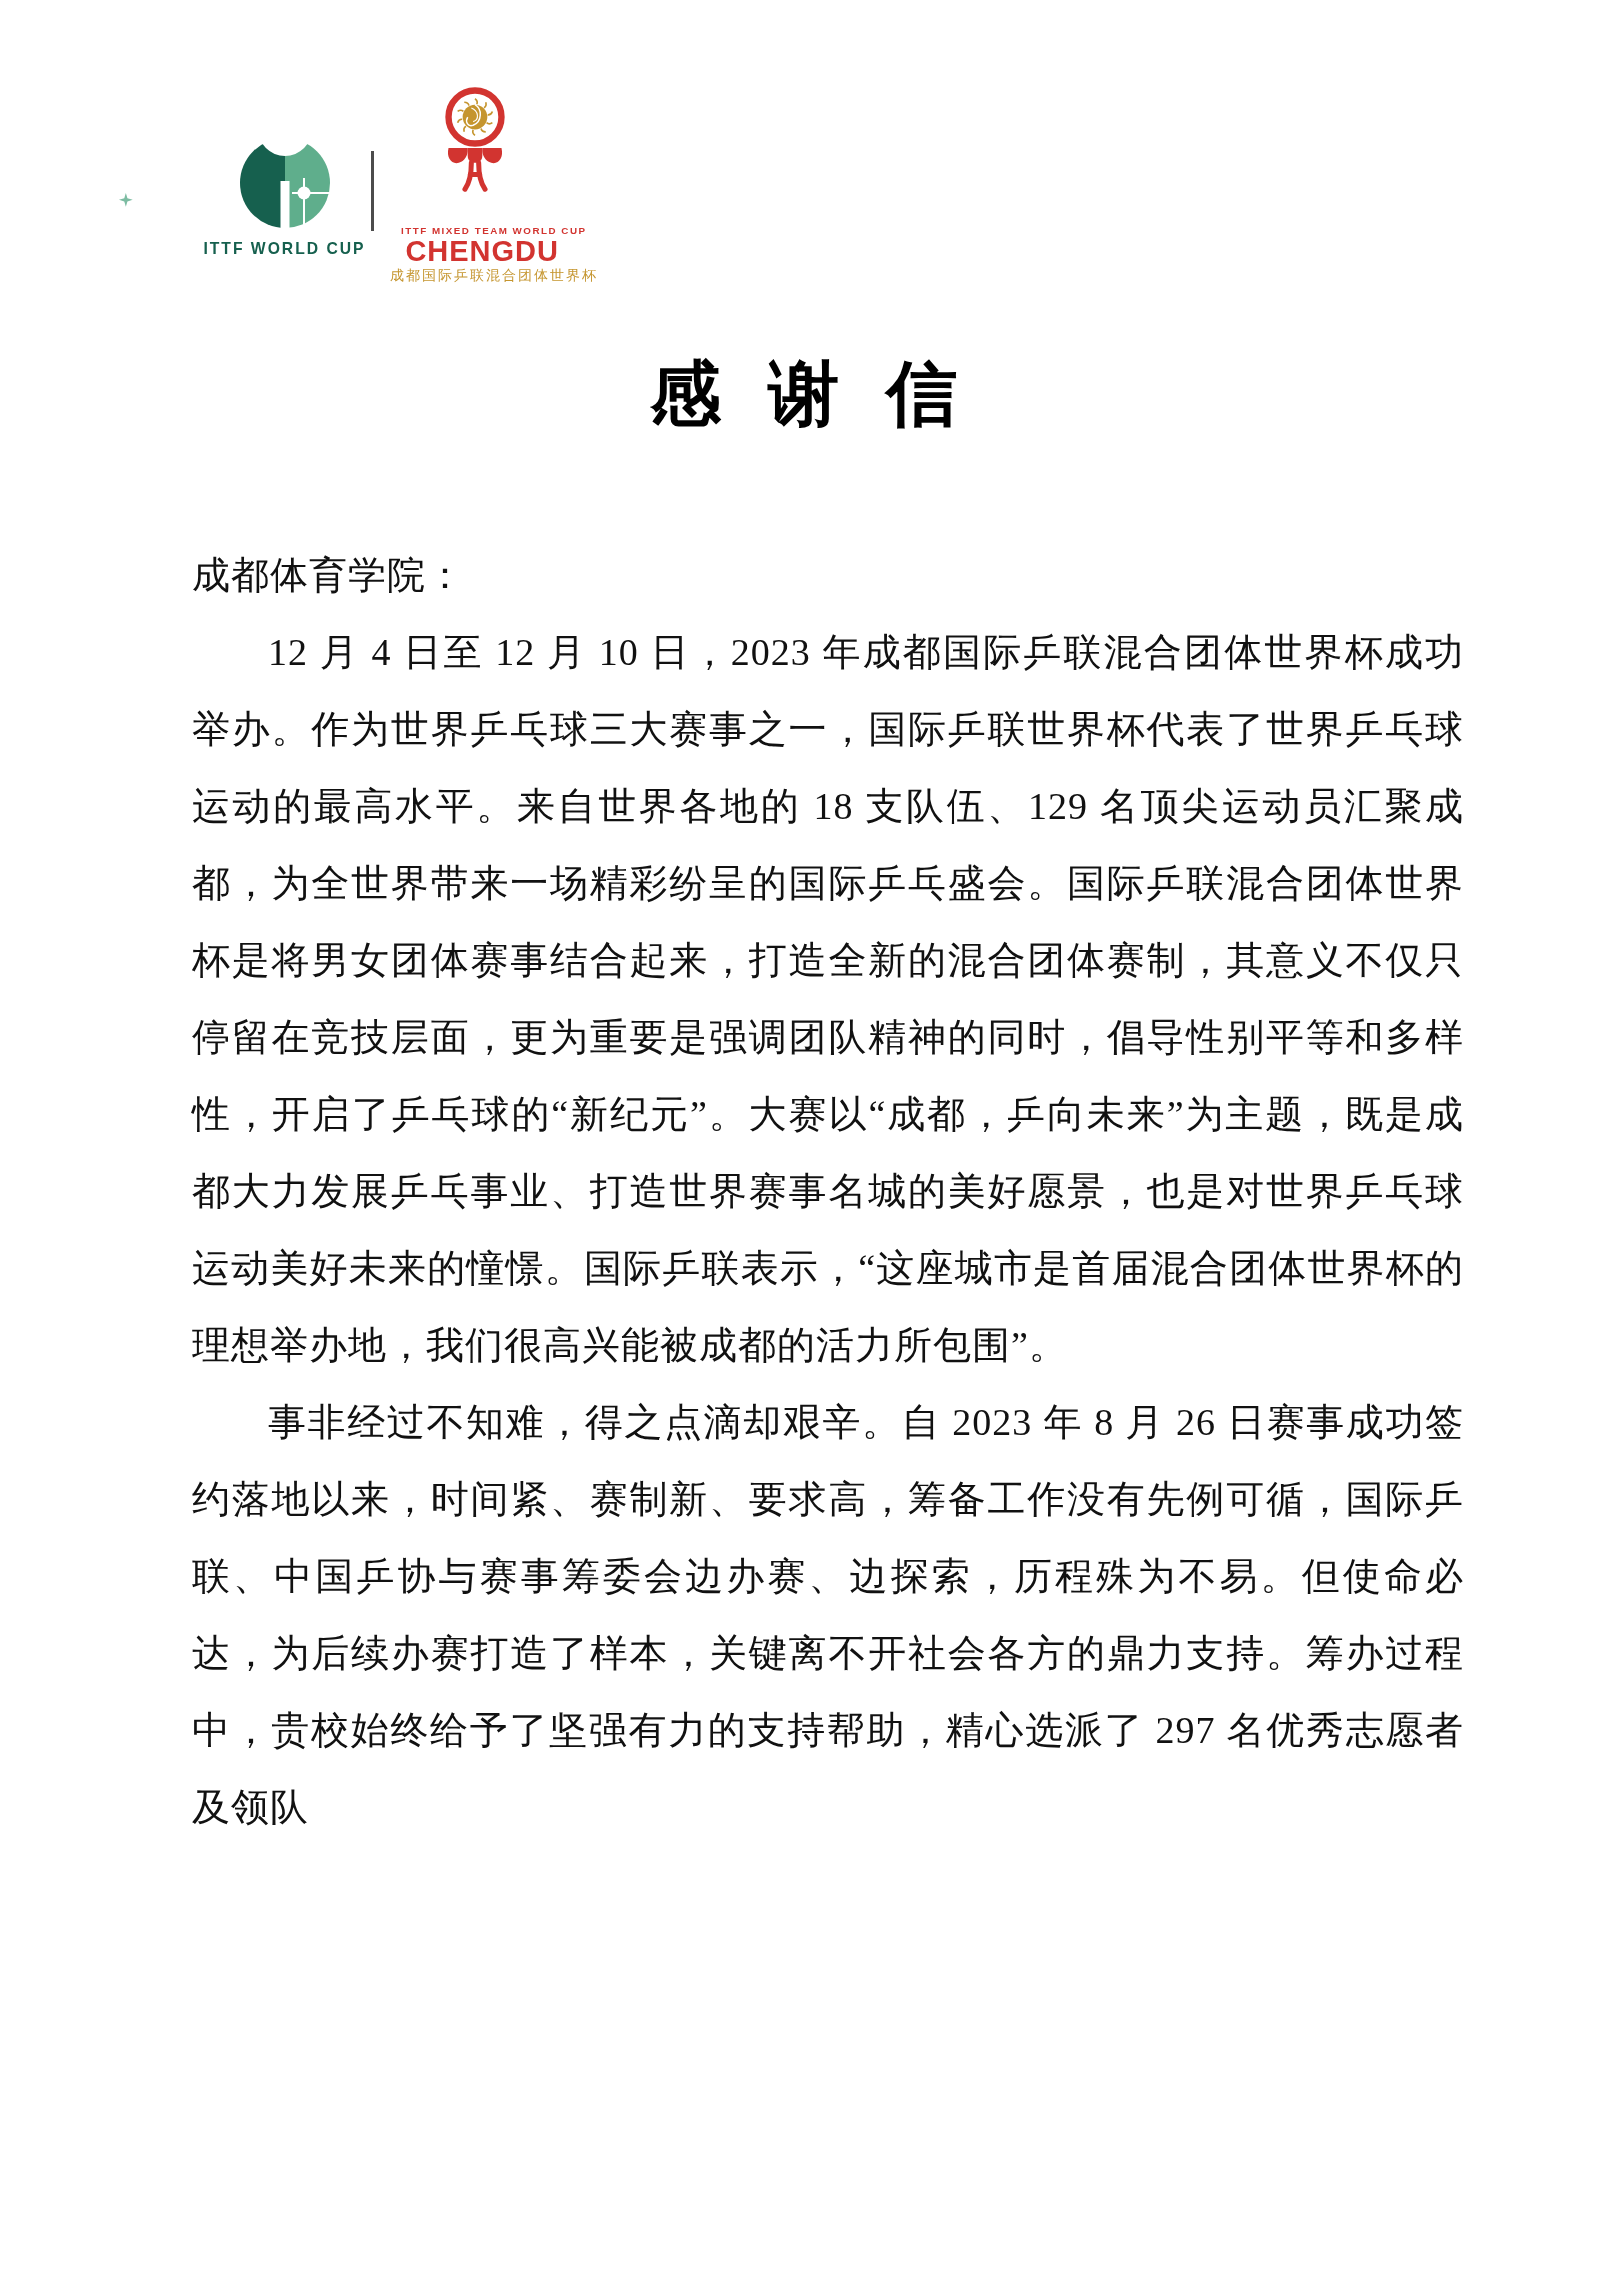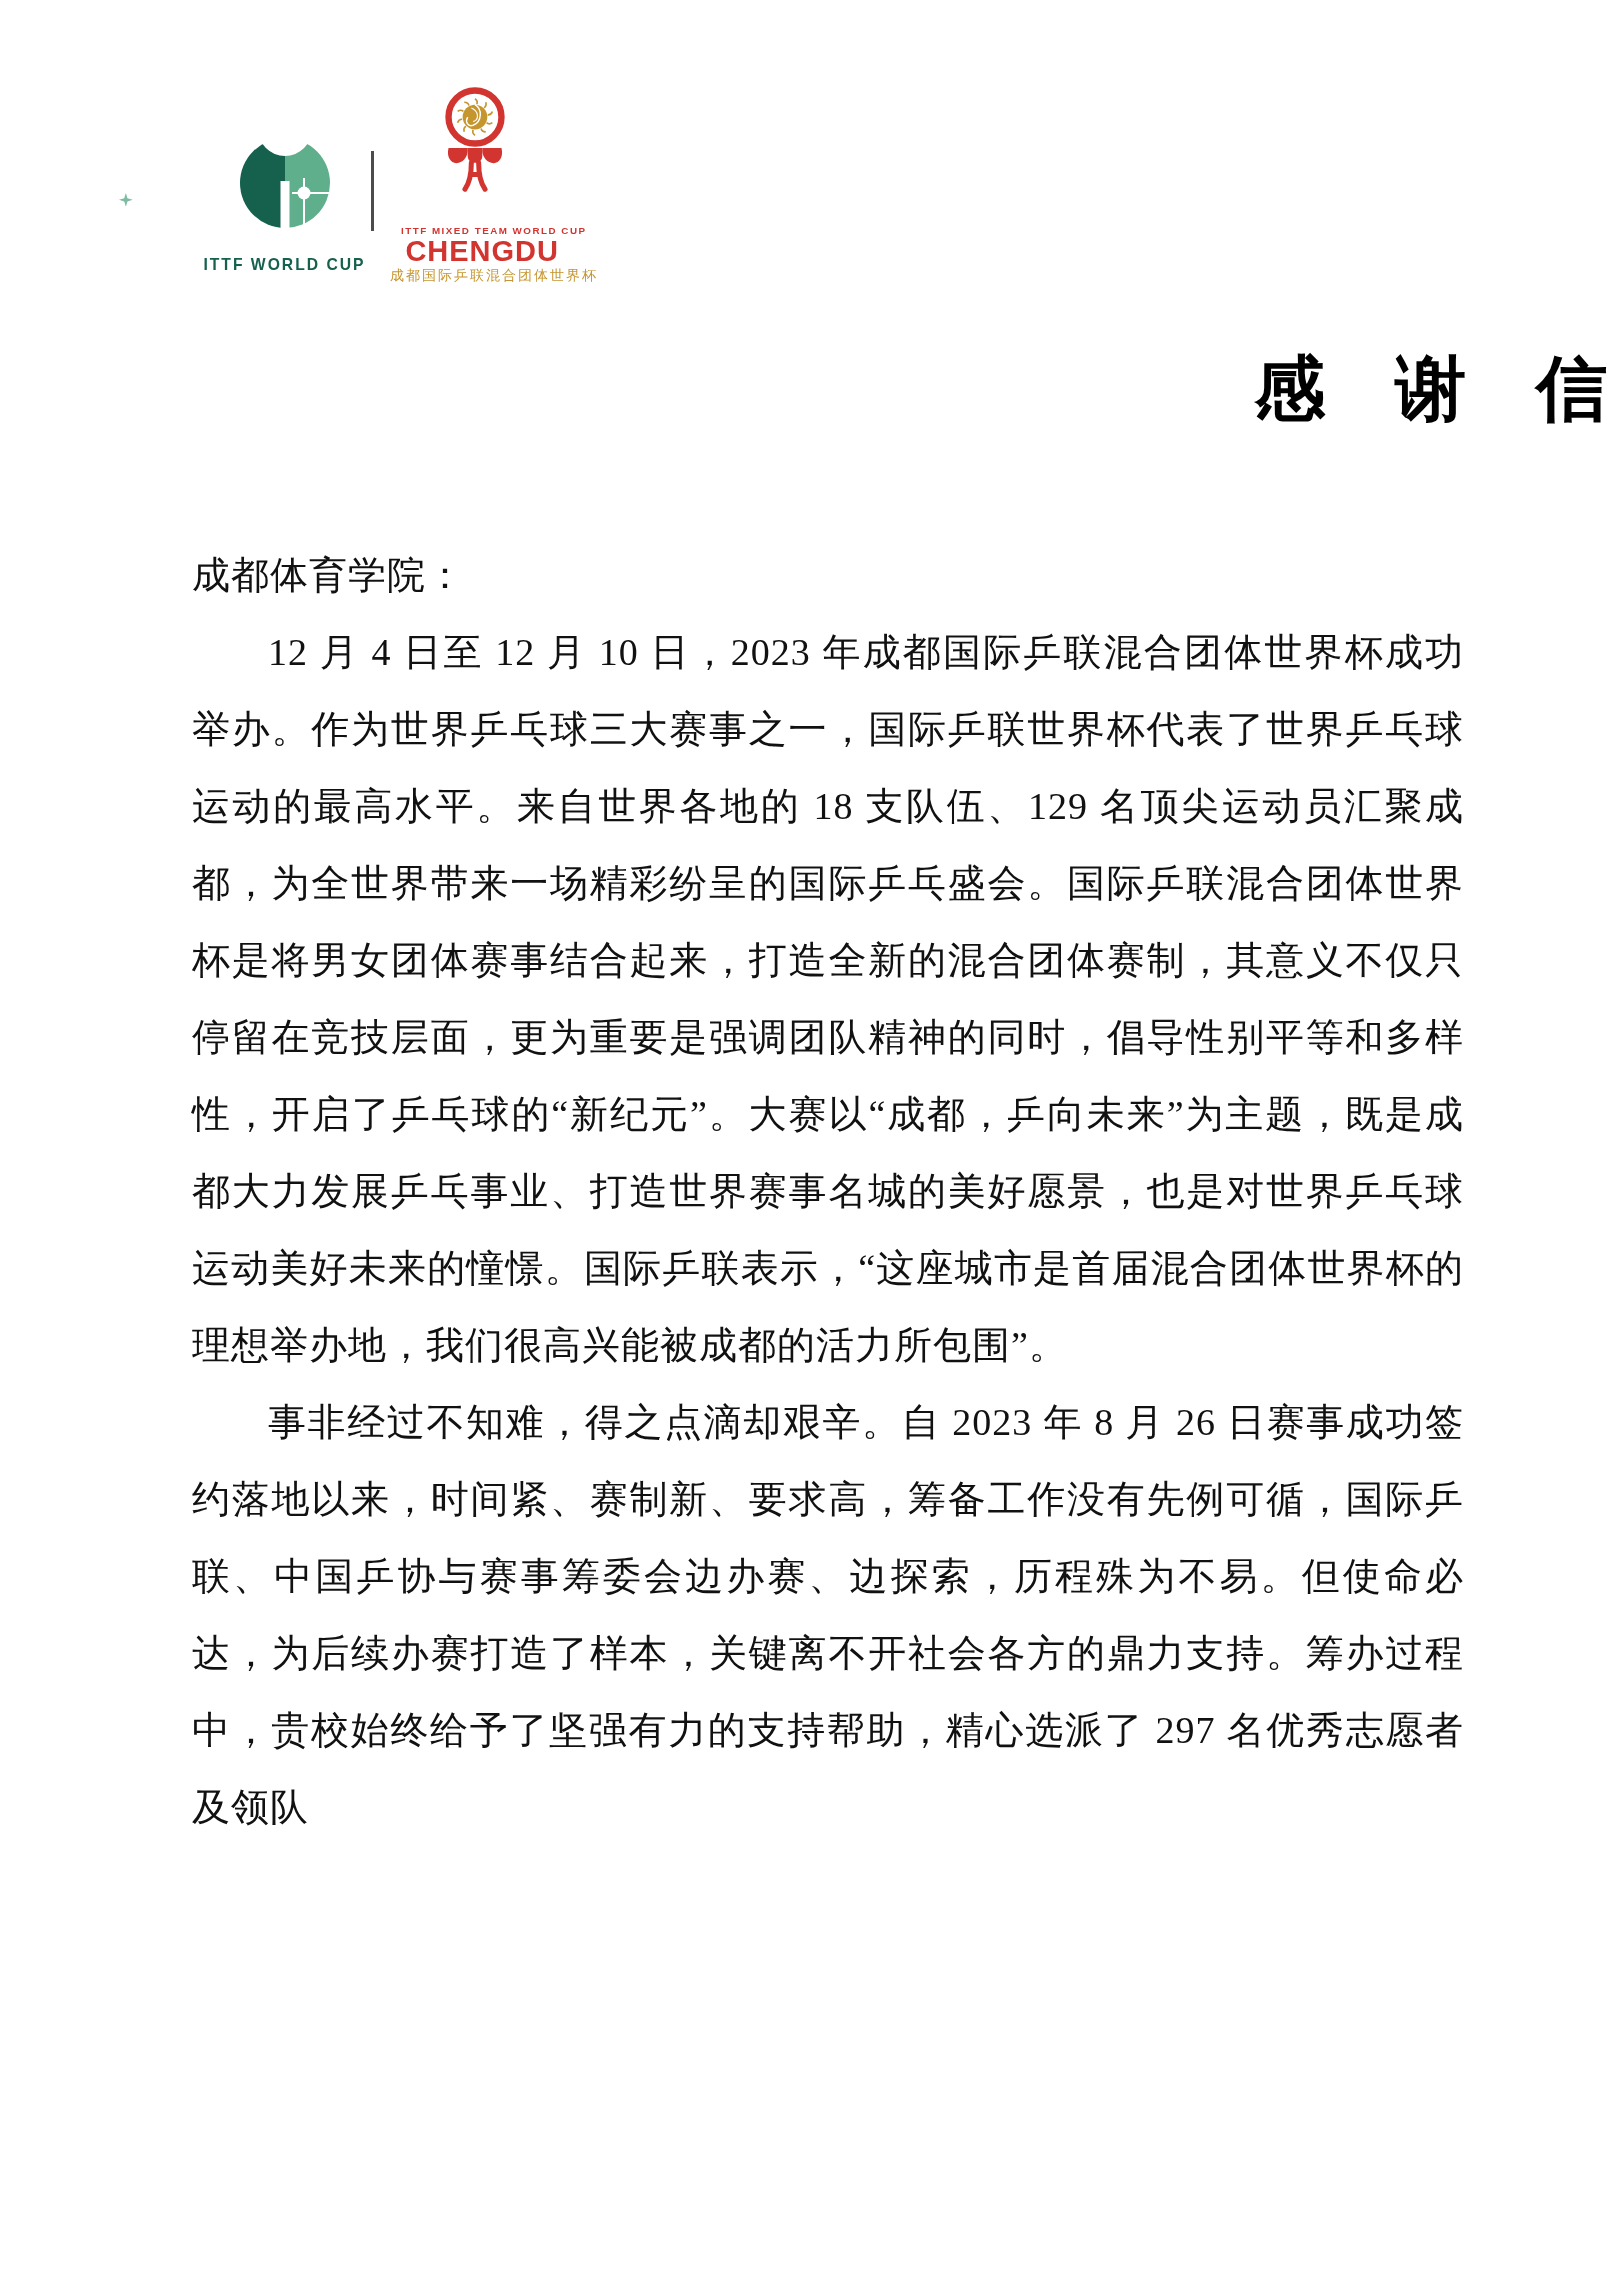--- a/index.html
+++ b/index.html
@@ -20,21 +20,21 @@
     overflow:hidden;
   }
   
   .letterhead{position:absolute;left:0;top:0;width:100%;height:314px;}
   .logo-ittf{
     position:absolute;left:200px;top:125px;width:169px;
     text-align:center;
   }
   .logo-ittf svg{display:block;margin:0 auto;}
   .ittf-wordmark{
-    margin-top:19px;
+    margin-top:3px;
     font-family:"Liberation Sans","DejaVu Sans",sans-serif;
     font-weight:bold;
     font-size:15.7px;
     letter-spacing:2px;
     color:var(--ittf-dark);
     white-space:nowrap;
   }
   .sparkle{position:absolute;left:118px;top:192px;}
   .logo-divider{
     position:absolute;left:371px;top:151px;width:2.9px;height:80px;
@@ -69,22 +69,22 @@
     margin-top:1px;
     font-size:14px;
     letter-spacing:2px;
     color:var(--gold);
     font-weight:normal;
     white-space:nowrap;
   }
   
   .doc-title{
     position:absolute;left:0;top:355px;width:100%;
-    text-align:right;
-    font-family:Liberation Mono, monospace;
+    text-align:center;
+    font-family:Liberation Sans, sans-serif;
     font-weight:900;
     font-size:71px;
     letter-spacing:13.7px;
     color:#000;
     line-height:1.1;
   }
   
   .letter-body{
     position:absolute;left:192px;top:537px;width:1272px;
     font-size:38px;

